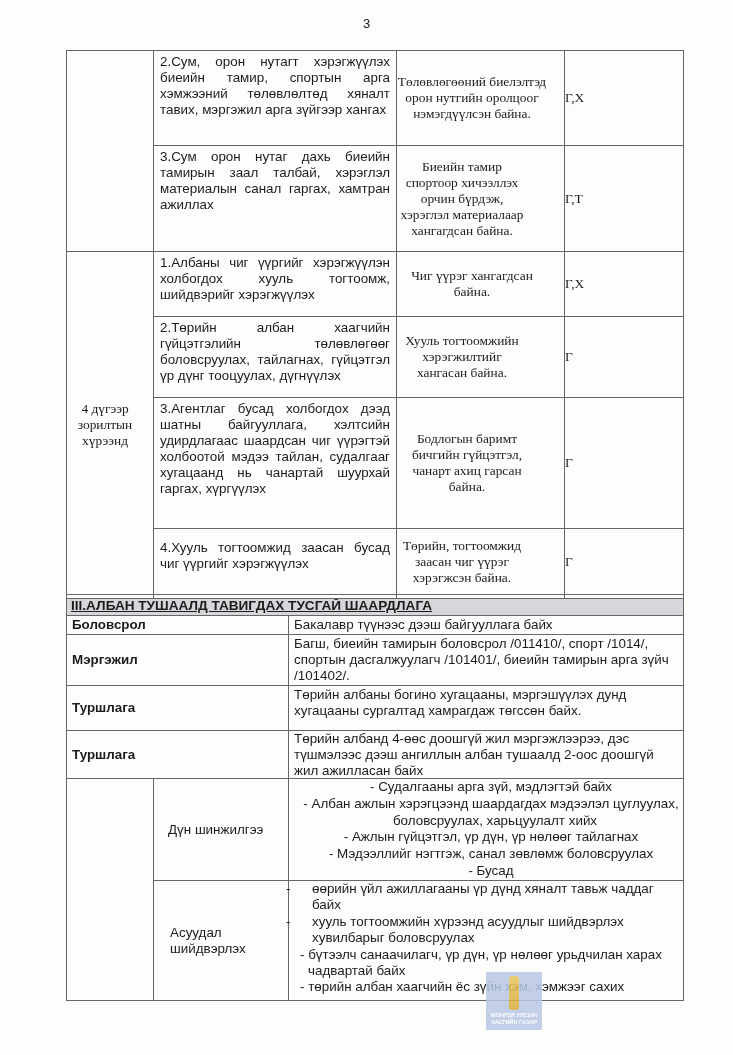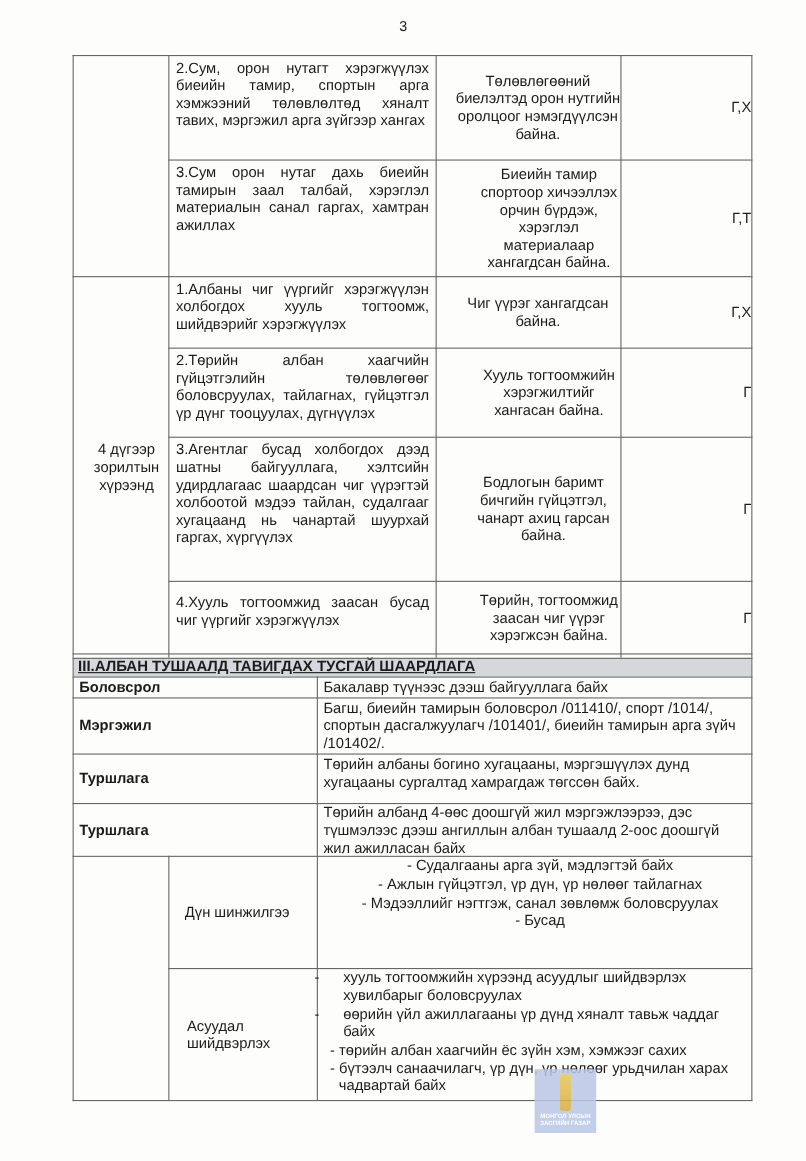--- a/index.html
+++ b/index.html
@@ -3,21 +3,21 @@
 <meta charset="utf-8">
 <style>
   * { box-sizing: border-box; margin: 0; padding: 0; }
   html, body { width: 733px; height: 1055px; background: #fdfdfb; overflow: hidden; }
   body { position: relative; font-family: "Liberation Sans", sans-serif; color: #1c1c1c; font-size: 13.4px; }
   .page-number { position: absolute; top: 16px; left: 0; width: 733px; text-align: center; font-size: 13px; }
   .hl { position: absolute; height: 1px; background: #666; }
   .vl { position: absolute; width: 1px; background: #666; }
   .cell { position: absolute; line-height: 16px; overflow: hidden; }
   .just { text-align: justify; text-align-last: left; }
-  .center { text-align: center; display: flex; align-items: center; justify-content: flex-end; }
+  .center { text-align: center; display: flex; align-items: center; justify-content: flex-start; font-family: Liberation Serif, serif; }
   .vcenter { display: flex; align-items: center; }
   .section-band { position: absolute; background: #d6d7da; font-weight: bold; text-decoration: underline; font-size: 13.6px; line-height: 16px; padding-left: 4px; }
   .bold { font-weight: bold; }
   .bullet { display: block; padding-left: 12px; text-indent: -8px; }
   .bullet2 { display: block; padding-left: 28px; position: relative; }
   .bullet2::before { content: "-"; position: absolute; left: 2px; }
   .logo { position: absolute; left: 486px; top: 972px; width: 56px; height: 58px; background: #b9c8e6; opacity: 0.85; }
   .logo .emblem { position: absolute; left: 23px; top: 4px; width: 10px; height: 34px; background: linear-gradient(#e7c65a, #d8ac3c); border-radius: 3px; }
   .logo .txt { position: absolute; left: 0; top: 40px; width: 56px; text-align: center; color: #fff; font-size: 5.5px; line-height: 7px; font-weight: bold; }
 </style>
@@ -127,35 +127,36 @@
 
   <div>
     <div class="cell bold vcenter" style="left:72px; top:731px; width:210px; height:47px;">Туршлага</div>
     <div class="cell" style="left:294px; top:731px; width:384px;">Төрийн албанд 4-өөс доошгүй жил мэргэжлээрээ, дэс түшмэлээс дээш ангиллын албан тушаалд 2-оос доошгүй жил ажилласан байх</div>
   </div>
 
   <div>
     <div class="cell vcenter" style="left:168px; top:779px; width:118px; height:101px;">Дүн шинжилгээ</div>
     <div class="cell" style="left:296px; top:779px; width:386px; line-height:16.8px;text-align:center;">
       <span class="bullet">- Судалгааны арга зүй, мэдлэгтэй байх</span>
+      <span class="bullet">- Албан ажлын хэрэгцээнд шаардагдах мэдээлэл цуглуулах, боловсруулах, харьцуулалт хийх</span>
       <span class="bullet">- Ажлын гүйцэтгэл, үр дүн, үр нөлөөг тайлагнах</span>
       <span class="bullet">- Мэдээллийг нэгтгэж, санал зөвлөмж  боловсруулах</span>
       <span class="bullet">- Бусад</span>
     </div>
   </div>
 
   <div>
     <div class="cell vcenter" style="left:170px; top:881px; width:110px; height:119px;">
       <span style="display:block; width:92px;">Асуудал шийдвэрлэх</span>
     </div>
     <div class="cell" style="left:284px; top:881px; width:398px; line-height:16.4px;">
+      <span class="bullet2">өөрийн үйл ажиллагааны үр дүнд хяналт тавьж чаддаг байх</span>
       <span class="bullet2">хууль тогтоомжийн хүрээнд асуудлыг шийдвэрлэх хувилбарыг боловсруулах</span>
-      <span class="bullet2">өөрийн үйл ажиллагааны үр дүнд хяналт тавьж чаддаг байх</span>
+      <span class="bullet" style="margin-left:12px;">- бүтээлч санаачилагч, үр дүн, үр нөлөөг урьдчилан харах чадвартай байх</span>
       <span class="bullet" style="margin-left:12px;">- төрийн албан хаагчийн ёс зүйн хэм, хэмжээг сахих</span>
-      <span class="bullet" style="margin-left:12px;">- бүтээлч санаачилагч, үр дүн, үр нөлөөг урьдчилан харах чадвартай байх</span>
     </div>
   </div>
 </div>
 
 <div class="logo">
   <div class="emblem"></div>
   <div class="txt">
     <div>МОНГОЛ УЛСЫН</div>
     <div>ЗАСГИЙН ГАЗАР</div>
   </div>

